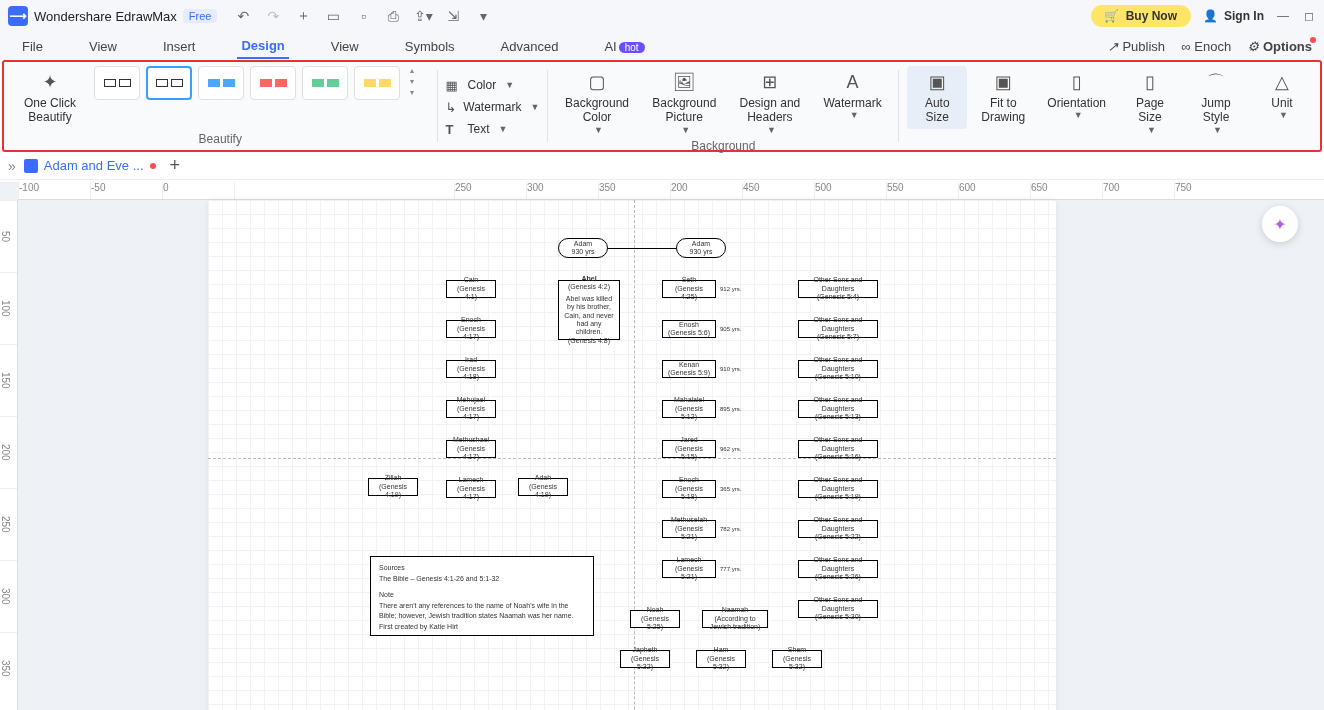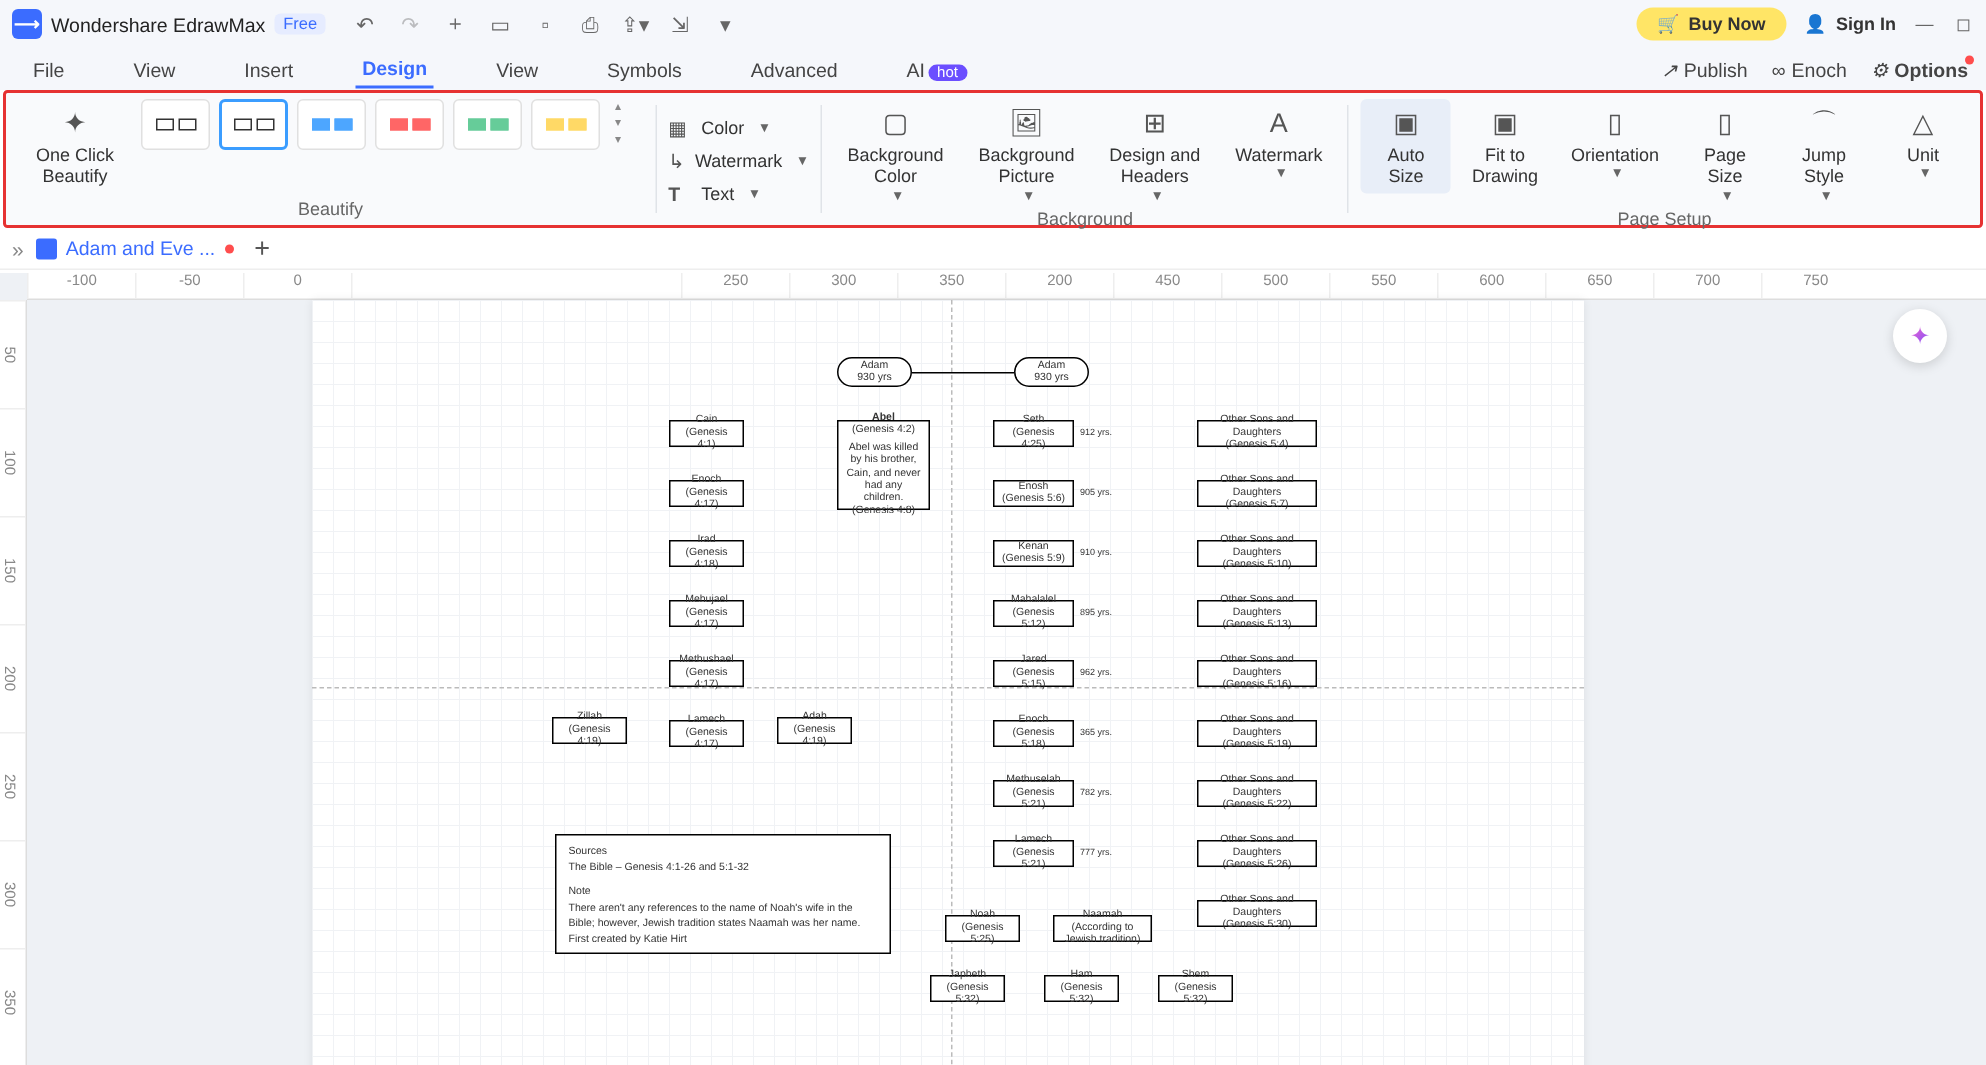--- a/index.html
+++ b/index.html
@@ -55,21 +55,21 @@
 .doc-tabs { height:28px; display:flex; align-items:center; padding:0 8px; gap:8px; background:#fff; border-bottom:1px solid #eee; }
 .doc-tabs .expand-icon { color:#888; font-size:14px; }
 .doc-tab { display:flex; align-items:center; gap:6px; font-size:13px; color:#3b6cff; font-weight:500; }
 .doc-tab .doc-icon { width:14px; height:14px; background:#3b6cff; border-radius:2px; }
 .doc-tab .dot { width:6px; height:6px; background:#ff4d4d; border-radius:50%; }
 .add-tab { font-size:18px; color:#555; margin-left:6px; }
 
 
 .canvas-area { position:absolute; top:182px; left:0; right:0; bottom:0; background:#eef1f5; overflow:hidden; }
 .ruler-h { position:absolute; top:0; left:18px; right:0; height:18px; background:#fff; border-bottom:1px solid #ddd; display:flex; font-size:10px; color:#888; }
-.ruler-h span { width:72px; text-align:center; border-left:1px solid #eee; }
+.ruler-h span { width:72px; border-left:1px solid #eee; }
 .ruler-v { position:absolute; top:18px; left:0; width:18px; bottom:0; background:#fff; border-right:1px solid #ddd; display:flex; flex-direction:column; font-size:10px; color:#888; }
 .ruler-v span { height:72px; writing-mode:vertical-lr; text-align:center; border-top:1px solid #eee; }
 .page { position:absolute; top:18px; left:208px; width:848px; height:680px; background:#fff; box-shadow:0 0 6px rgba(0,0,0,.08);
   background-image:linear-gradient(#f0f2f5 1px,transparent 1px),linear-gradient(90deg,#f0f2f5 1px,transparent 1px);
   background-size:14px 14px; }
 .theme-search { position:absolute; top:0; left:82px; width:232px; height:26px; background:#fff; border:1px solid #e0e0e0; border-radius:4px; padding:3px 10px; font-size:13px; color:#333; }
 
 
 .node { position:absolute; border:1px solid #000; background:#fff; font-size:7px; text-align:center; display:flex; flex-direction:column; justify-content:center; padding:2px 4px; line-height:1.2; }
 .node.root { border-radius:10px; }
@@ -269,21 +269,20 @@
           <div class="lbl" style="white-space:pre-line">Jump
 Style</div>
           <span class="caret-down">▼</span>
         </div>
       <div class="big-btn">
           <div class="icon-slot">△</div>
           <div class="lbl">Unit</div>
           <span class="caret-down">▼</span>
         </div>
     </div>
-    <div class="ribbon-group-label">Page Setup</div>
   </div>
 </div>
 
 <div class="doc-tabs">
   <span class="expand-icon">»</span>
   <div class="doc-tab">
     <span class="doc-icon"></span>
     <span>Adam and Eve ...</span>
     <span class="dot"></span>
   </div>

